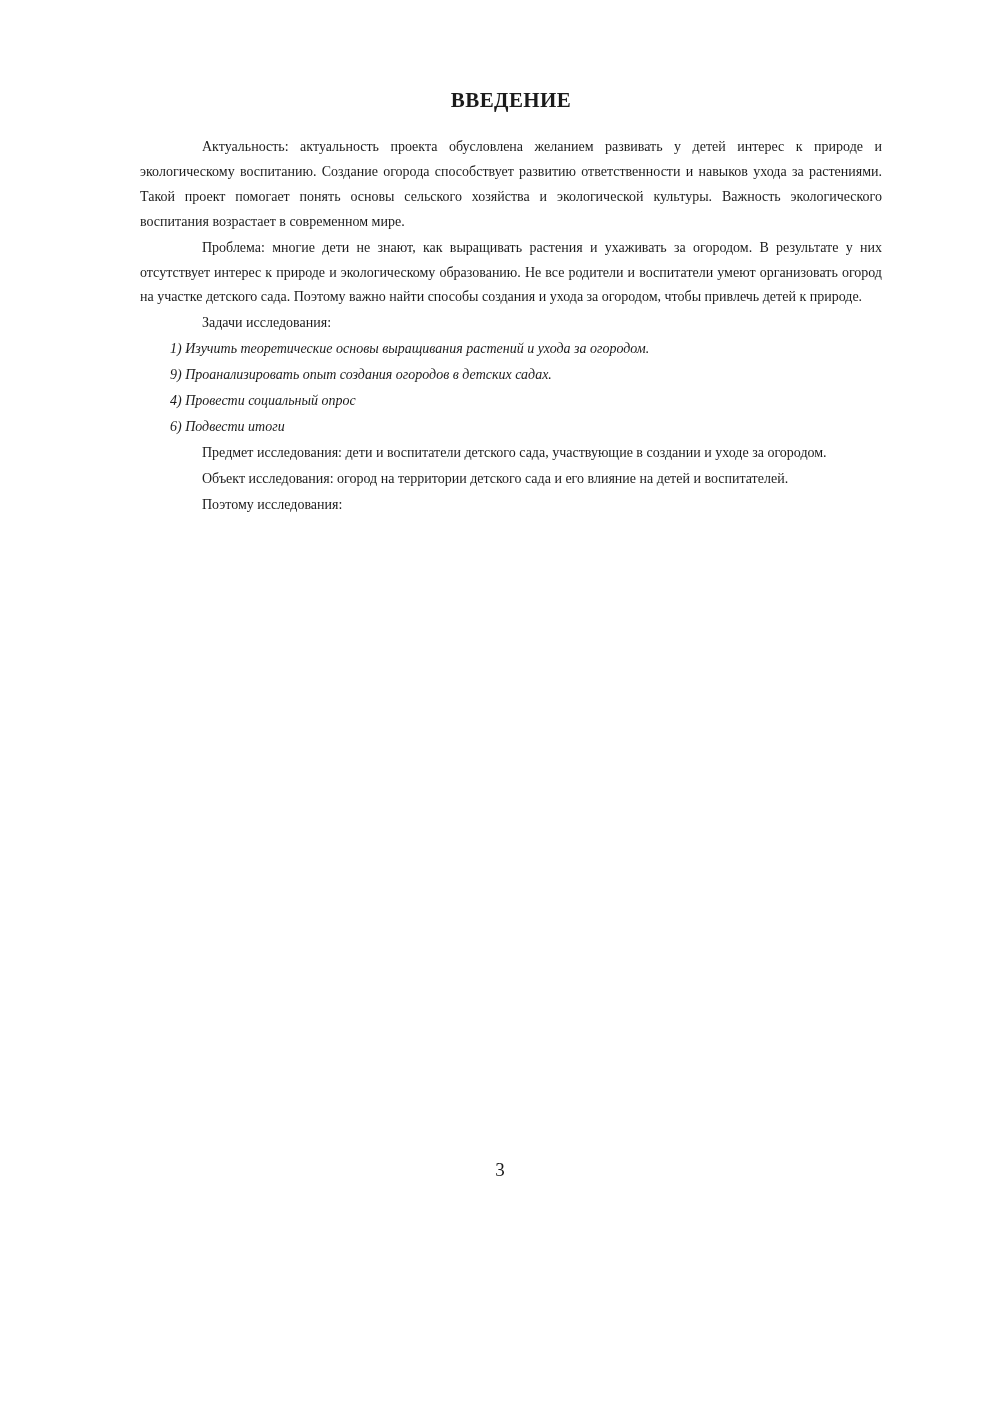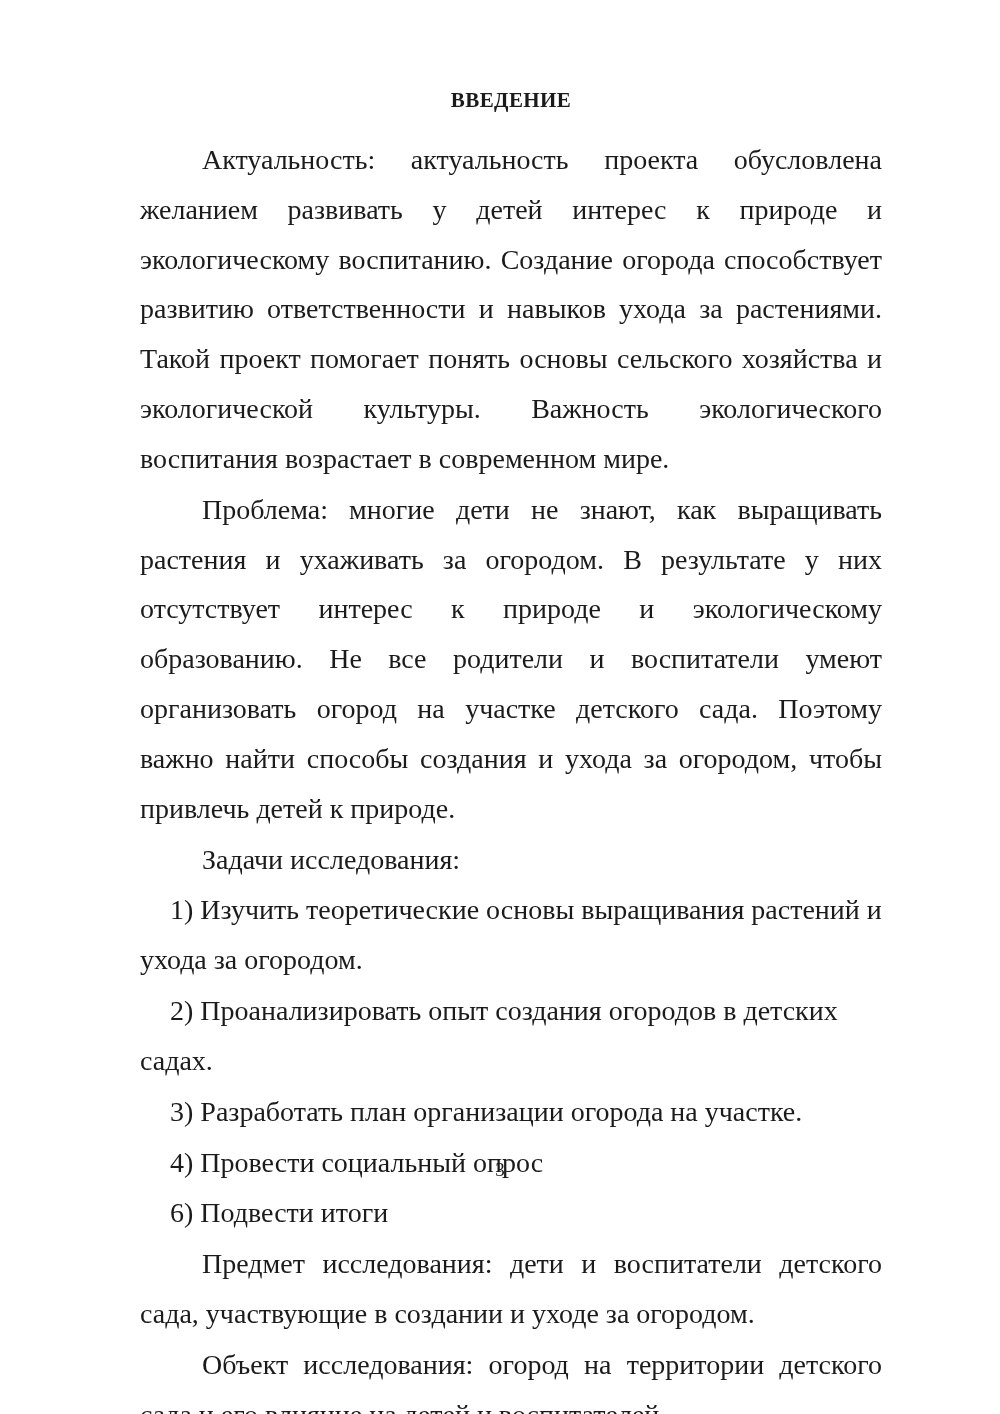--- a/index.html
+++ b/index.html
@@ -23,31 +23,32 @@
     position: relative;
   }
   .doc-title {
     text-align: center;
     font-weight: bold;
     font-size: 21px;
     letter-spacing: 0.4px;
     margin: 0 0 22px 0;
   }
   .para {
-    font-size: 28px;
+    font-size: 14px;
     line-height: 1.78;
     text-align: justify;
     text-align-last: left;
     margin: 0 0 1px 0;
     text-indent: 62px;
     hyphens: none;
   }
   .para.list-item {
     text-indent: 30px;
     text-align: left;
+    font-style: italic;
   }
   .para.plain {
     text-align: center;
   }
   .page-number {
     position: absolute;
     bottom: 44px;
     left: 0;
     width: 1000px;
     text-align: center;
@@ -64,23 +65,22 @@
 
   <p class="para">Актуальность: актуальность проекта обусловлена желанием развивать у детей интерес к природе и экологическому воспитанию. Создание огорода способствует развитию ответственности и навыков ухода за растениями. Такой проект помогает понять основы сельского хозяйства и экологической культуры. Важность экологического воспитания возрастает в современном мире.</p>
 
   <p class="para">Проблема: многие дети не знают, как выращивать растения и ухаживать за огородом. В результате у них отсутствует интерес к природе и экологическому образованию. Не все родители и воспитатели умеют организовать огород на участке детского сада. Поэтому важно найти способы создания и ухода за огородом, чтобы привлечь детей к природе.</p>
 
 
   <p class="para plain">Задачи исследования:</p>
 
   <p class="para list-item">1) Изучить теоретические основы выращивания растений и ухода за огородом.</p>
 
-  <p class="para list-item">2) Проанализировать опыт создания огородов в детских садах.</p>
+  <p class="para list-item">9) Проанализировать опыт создания огородов в детских садах.</p>
 
-  <p class="para list-item">3) Разработать план организации огорода на участке.</p>
 
   <p class="para list-item">4) Провести социальный опрос</p>
 
   <p class="para list-item">6) Подвести итоги</p>
 
   <p class="para">Предмет исследования: дети и воспитатели детского сада, участвующие в создании и уходе за огородом.</p>
 
   <p class="para">Объект исследования: огород на территории детского сада и его влияние на детей и воспитателей.</p>
 
 

